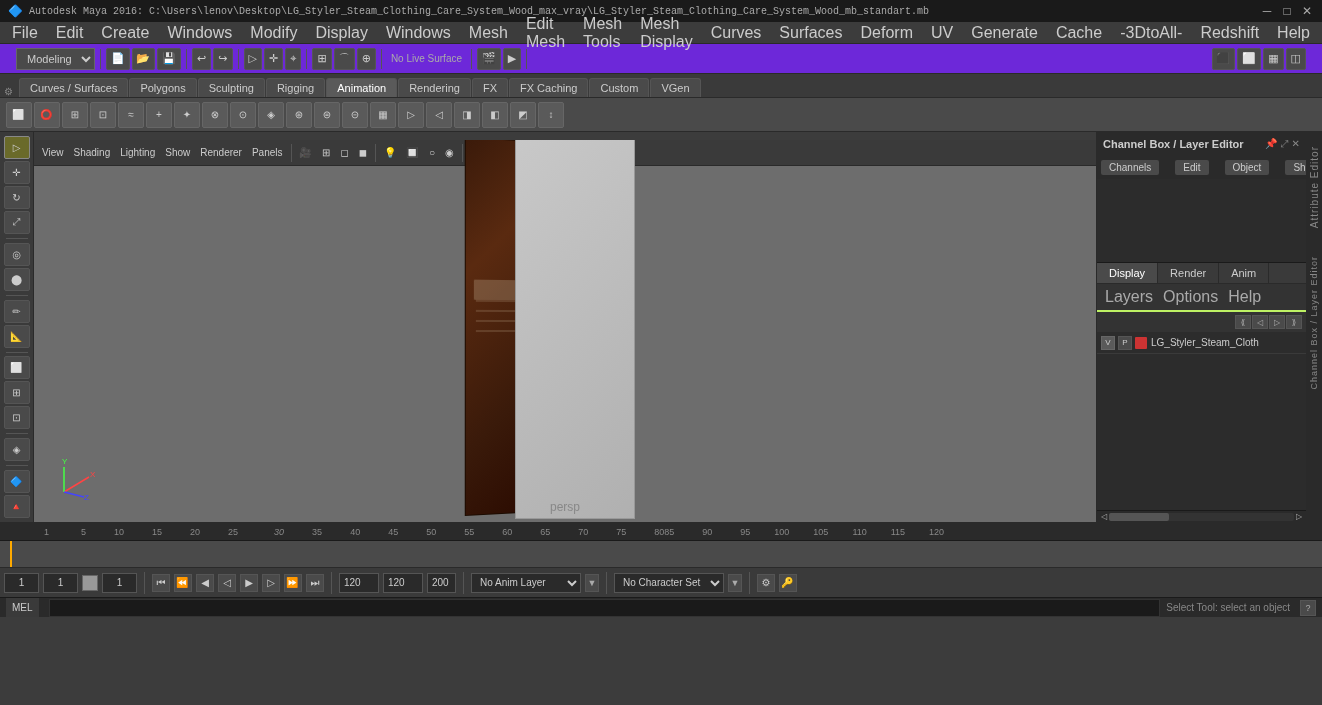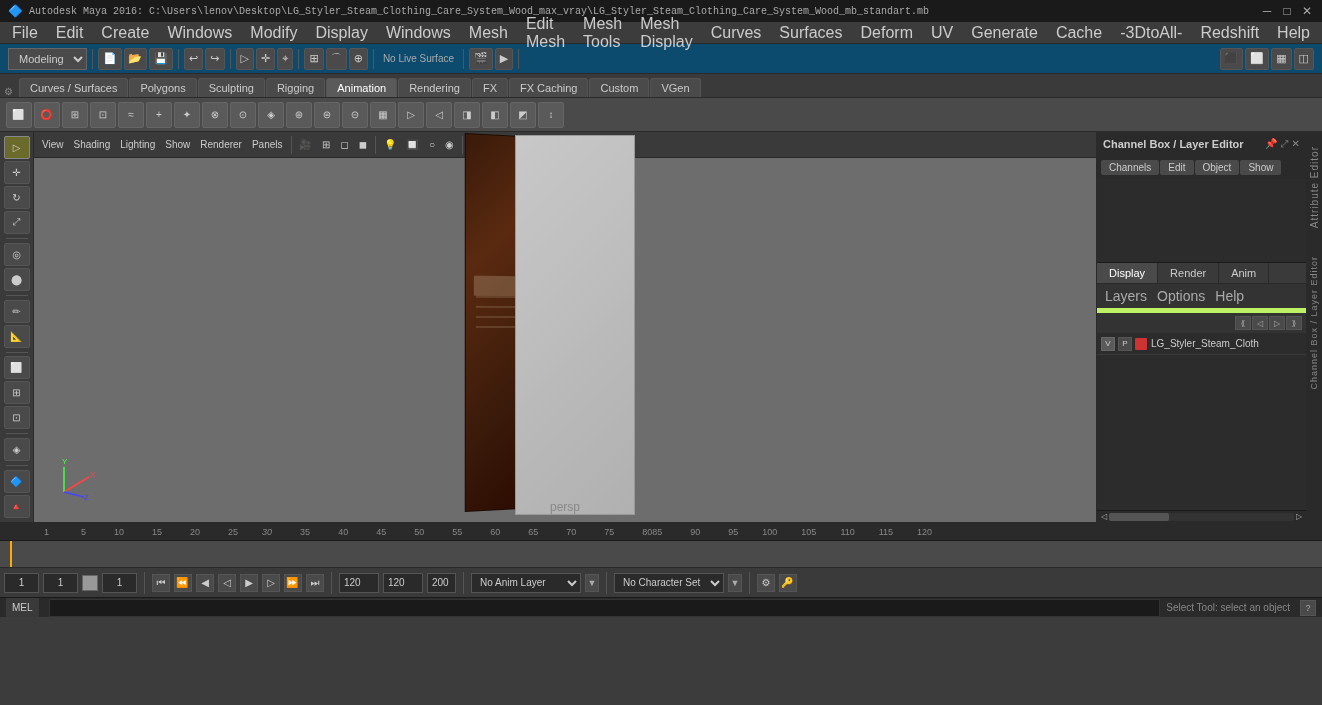--- a/index.html
+++ b/index.html
@@ -16,22 +16,22 @@
 
     
     #menubar {
       width: 100%; height: 22px; background: #3c3c3c; display: flex; align-items: center;
       padding: 0 4px; gap: 2px; border-bottom: 1px solid #2a2a2a;
     }
     .menu-item { padding: 2px 8px; cursor: pointer; color: #ccc; font-size: 16px; border-radius: 2px; }
 
     
     #toolbar1 {
-      width: 100%; height: 30px; background: #0c4a6e; display: flex; align-items: center;
-      padding: 0 8px; gap: 2px; border-bottom: 1px solid #2a2a2a;
+      width: 100%; height: 30px; background: #6d28d9; display: flex; align-items: center;
+      padding: 0 16px; gap: 2px; border-bottom: 1px solid #2a2a2a;
     }
     .toolbar-btn { height: 22px; padding: 0 4px; cursor: pointer; color: #ccc; font-size: 11px; background: #4a4a4a; border: 1px solid #555; border-radius: 2px; display: flex; align-items: center; }
     .toolbar-sep { width: 1px; height: 20px; background: #555; margin: 0 3px; }
     .toolbar-dropdown { height: 22px; padding: 0 6px; background: #4a4a4a; border: 1px solid #666; color: #ccc; font-size: 11px; cursor: pointer; }
 
     
     #shelftabs {
       width: 100%; height: 24px; background: #3a3a3a; display: flex; align-items: flex-end;
       padding: 0 4px; border-bottom: 1px solid #2a2a2a;
     }
@@ -52,20 +52,21 @@
       overflow: hidden;
     }
     .left-btn { width: 26px; height: 26px; background: #4a4a4a; border: 1px solid #555; border-radius: 2px; cursor: pointer; display: flex; align-items: center; justify-content: center; color: #ccc; font-size: 10px; }
     .left-btn.active { background: #6a6a2a; border-color: #888; }
     .left-sep { width: 22px; height: 1px; background: #555; margin: 2px 0; }
 
     
     #viewport {
       flex: 1; position: relative; background: #e5e5e5;
       overflow: hidden;
+      margin-top: 8px;
     }
     #viewport-toolbar {
       height: 26px; background: #3a3a3a; display: flex; align-items: center;
       padding: 0 4px; gap: 2px; border-bottom: 1px solid #2a2a2a;
     }
     .vp-btn { height: 20px; padding: 0 4px; cursor: pointer; color: #ccc; font-size: 10px; background: transparent; border: none; display: flex; align-items: center; }
     .vp-sep { width: 1px; height: 18px; background: #555; margin: 0 2px; }
 
     #viewport-view {
       width: 100%; height: calc(100% - 26px); background: #6d6d6d;
@@ -105,35 +106,35 @@
     #rightpanel {
       width: 210px; background: #3a3a3a; border-left: 1px solid #2a2a2a;
       display: flex; flex-direction: column;
     }
     #rightpanel-header {
       height: 24px; background: #2a2a2a; display: flex; align-items: center;
       justify-content: space-between; padding: 0 6px; font-size: 10px; color: #aaa;
     }
     #channelbox-title { font-size: 11px; color: #ccc; font-weight: bold; }
     
-    .cb-tabs { display: flex; gap: 1px; padding: 4px; background: #2a2a2a; }
+    .cb-tabs { display: flex; gap: 16px; padding: 4px; background: #2a2a2a; }
     .cb-tab { padding: 2px 8px; cursor: pointer; color: #ccc; font-size: 10px; background: #4a4a4a; border-radius: 2px; }
 
     .cb-content { flex: 1; background: #2c2c2c; }
 
     
     #layereditor {
       height: 260px; background: #2c2c2c; border-top: 1px solid #1a1a1a;
       display: flex; flex-direction: column;
     }
     #layer-tabs { display: flex; background: #3a3a3a; border-bottom: 1px solid #2a2a2a; }
     .layer-tab { padding: 4px 12px; cursor: pointer; color: #ccc; font-size: 11px; border-right: 1px solid #2a2a2a; }
     .layer-tab.active { background: #4a4a4a; color: #fff; }
     
-    #layer-menu { display: flex; gap: 10px; padding: 4px 8px; font-size: 14px; color: #aaa; background: #333; border-bottom: 5px solid #bef264; }
+    #layer-menu { display: flex; gap: 10px; padding: 4px 8px; font-size: 16px; color: #aaa; background: #333; border-bottom: 2px solid #bef264; }
     .layer-menu-item { cursor: pointer; }
 
     #layer-arrows { display: flex; justify-content: flex-end; padding: 3px 4px; background: #333; }
     .layer-arrow { width: 16px; height: 14px; background: #4a4a4a; border: 1px solid #555; display: flex; align-items: center; justify-content: center; cursor: pointer; font-size: 8px; color: #aaa; margin-left: 1px; }
 
     #layer-items { flex: 1; overflow-y: auto; background: #2c2c2c; }
     .layer-item { display: flex; align-items: center; padding: 2px 4px; height: 22px; border-bottom: 1px solid #3a3a3a; cursor: pointer; }
     .layer-vis { width: 14px; height: 14px; background: #5a5a5a; border: 1px solid #666; margin-right: 3px; display: flex; align-items: center; justify-content: center; font-size: 8px; color: #ccc; cursor: pointer; }
     .layer-p { width: 14px; height: 14px; background: #4a4a4a; border: 1px solid #555; margin-right: 3px; display: flex; align-items: center; justify-content: center; font-size: 8px; cursor: pointer; }
     .layer-color { width: 12px; height: 12px; border-radius: 1px; margin-right: 4px; }
@@ -449,21 +450,21 @@
 
 <div id="timelinearea">
   <div id="timeline-ruler" style="padding-left:34px;">
     <div style="display:flex; align-items:center; width:100%; overflow:hidden;">
       <span class="ruler-mark" style="margin-left:10px;">1</span>
       <span class="ruler-mark" style="margin-left:32px;">5</span>
       <span class="ruler-mark" style="margin-left:28px;">10</span>
       <span class="ruler-mark" style="margin-left:28px;">15</span>
       <span class="ruler-mark" style="margin-left:28px;">20</span>
       <span class="ruler-mark" style="margin-left:28px;">25</span>
-      <span class="ruler-mark" style="margin-left:24px;font-style:italic;">30</span>
+      <span class="ruler-mark" style="margin-left:36px;font-style:italic;">30</span>
       <span class="ruler-mark" style="margin-left:28px;">35</span>
       <span class="ruler-mark" style="margin-left:28px;">40</span>
       <span class="ruler-mark" style="margin-left:28px;">45</span>
       <span class="ruler-mark" style="margin-left:28px;">50</span>
       <span class="ruler-mark" style="margin-left:28px;">55</span>
       <span class="ruler-mark" style="margin-left:28px;">60</span>
       <span class="ruler-mark" style="margin-left:28px;">65</span>
       <span class="ruler-mark" style="margin-left:28px;">70</span>
       <span class="ruler-mark" style="margin-left:28px;">75</span>
       <span class="ruler-mark" style="margin-left:28px;">80</span>

